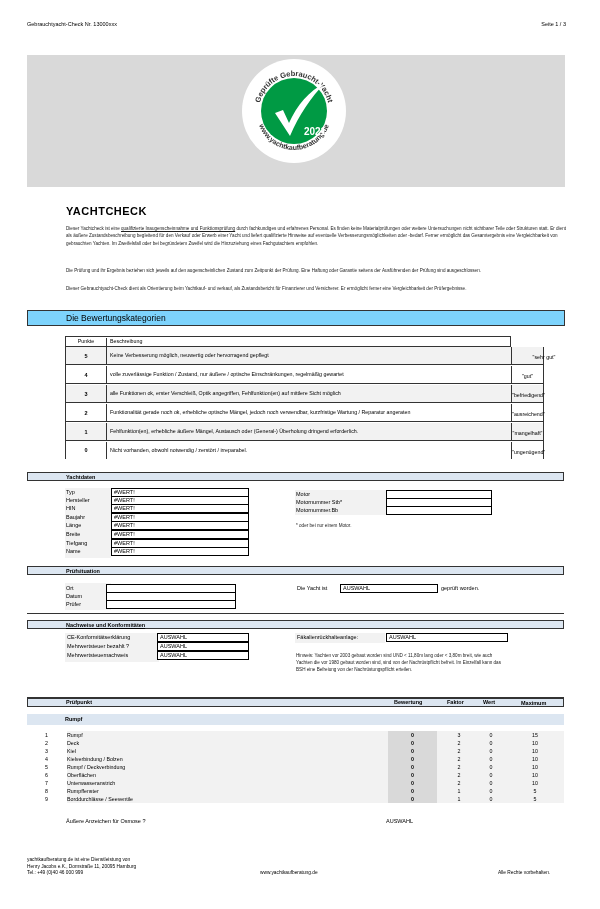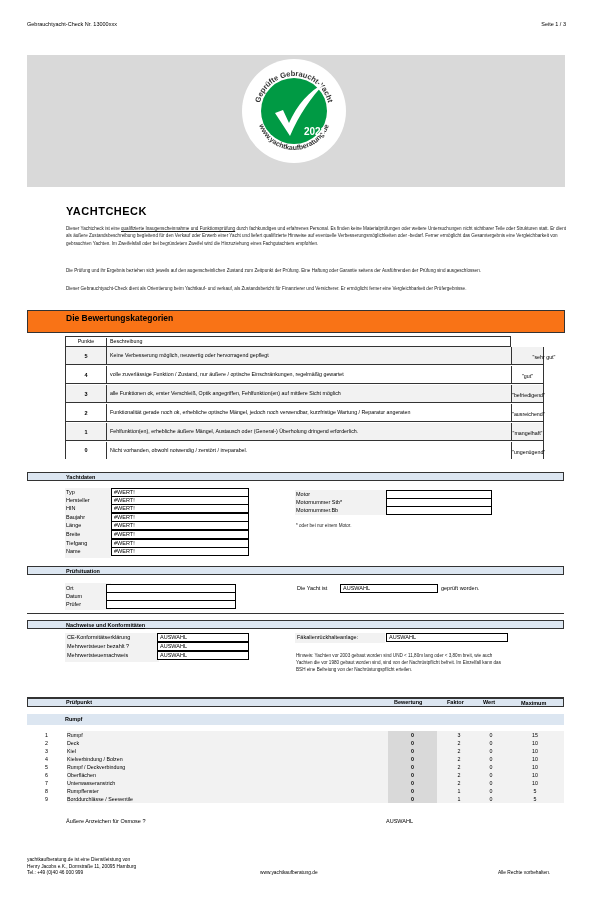--- a/index.html
+++ b/index.html
@@ -13,21 +13,21 @@
   .hdr-right { right: 34px; top: 21px; font-size: 5.5px; }
 
   .banner { left: 27px; top: 55px; width: 538px; height: 132px; background: #d9d9d9; }
   .seal { left: 229px; top: 57px; width: 130px; height: 108px; }
 
   .title { left: 66px; top: 205px; font-size: 11px; font-weight: bold; letter-spacing: 0.5px; }
   .para { left: 66px; width: 500px; font-size: 4.6px; line-height: 7.3px; color: #222; }
   .para u { text-decoration: underline; }
 
   
-  .sec-big { left: 27px; top: 310px; width: 538px; height: 23px; background: #f97316; border: 1px solid #333; font-weight: bold; }
+  .sec-big { left: 27px; top: 310px; width: 538px; height: 16px; background: #7dd3fc; border: 1px solid #333; }
   .sec-big span { position: absolute; left: 38px; top: 2px; font-size: 8.5px; }
   .sec { left: 27px; width: 537px; height: 9px; background: #dce6f1; border-top: 1px solid #333; border-bottom: 1px solid #333; border-left: 1px solid #333; border-right: 1px solid #333; }
   .sec span { position: absolute; left: 38px; top: 1px; font-size: 5.5px; font-weight: bold; }
 
   
   .lbl-col { background: #f2f2f2; }
   .lbl { position: absolute; font-size: 5.5px; }
   .fld { position: absolute; border: 1px solid #000; font-size: 5.5px; padding-left: 2px; line-height: 7px; height: 9px; background: #fff; }
 
   .note { font-size: 4.6px; line-height: 7px; color: #222; }

